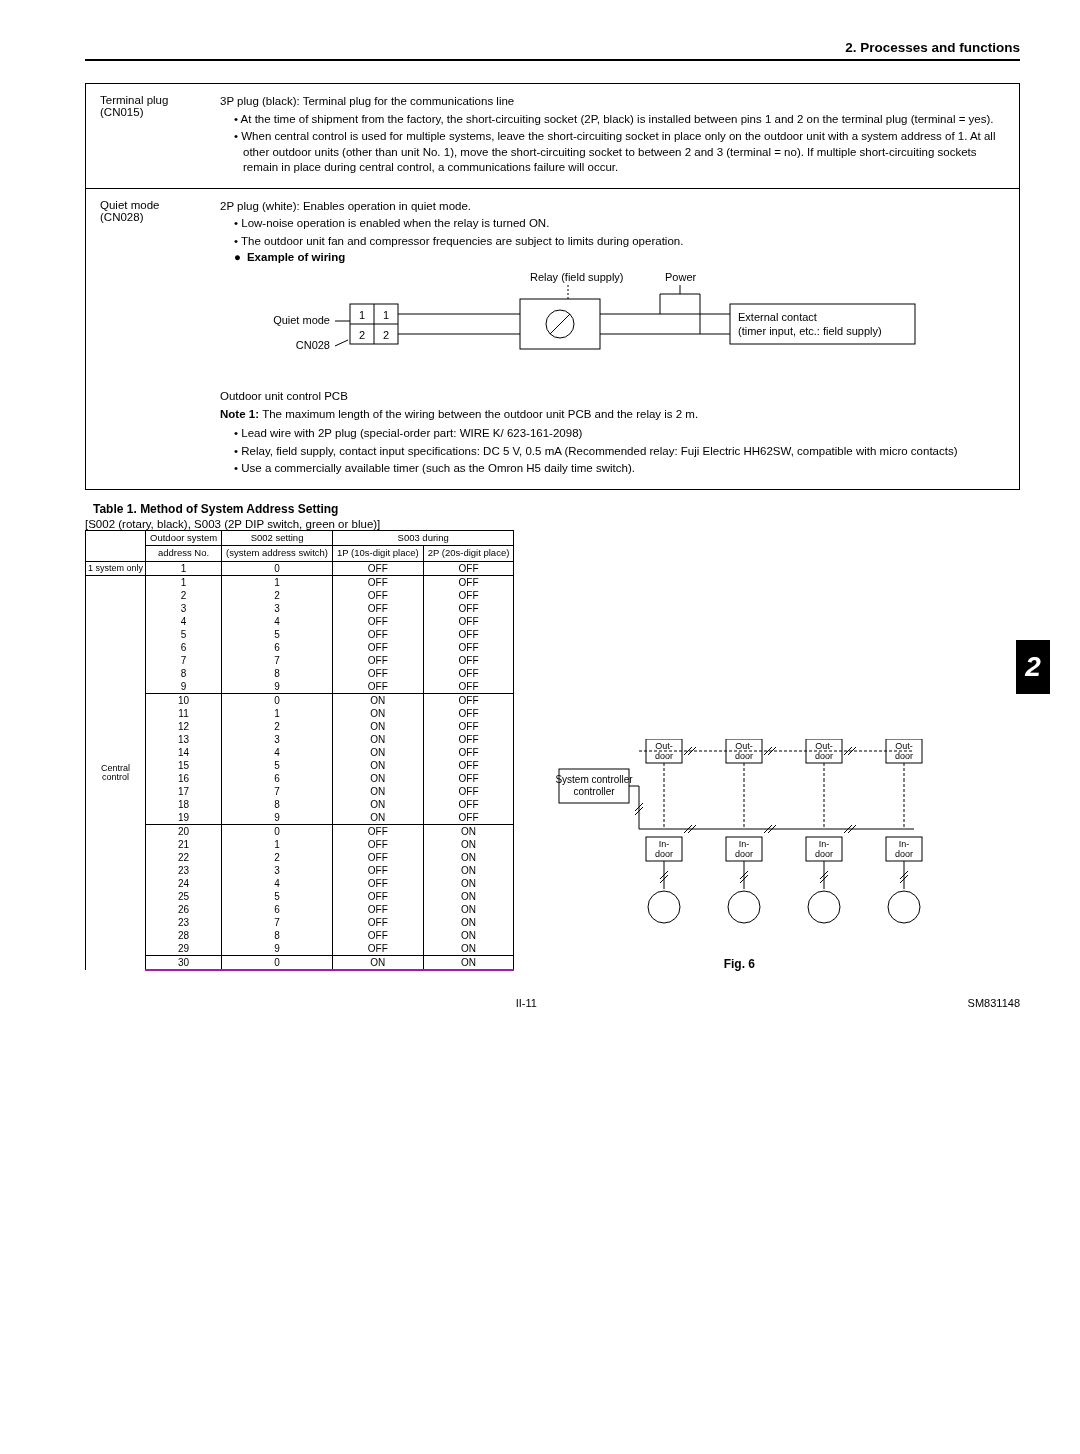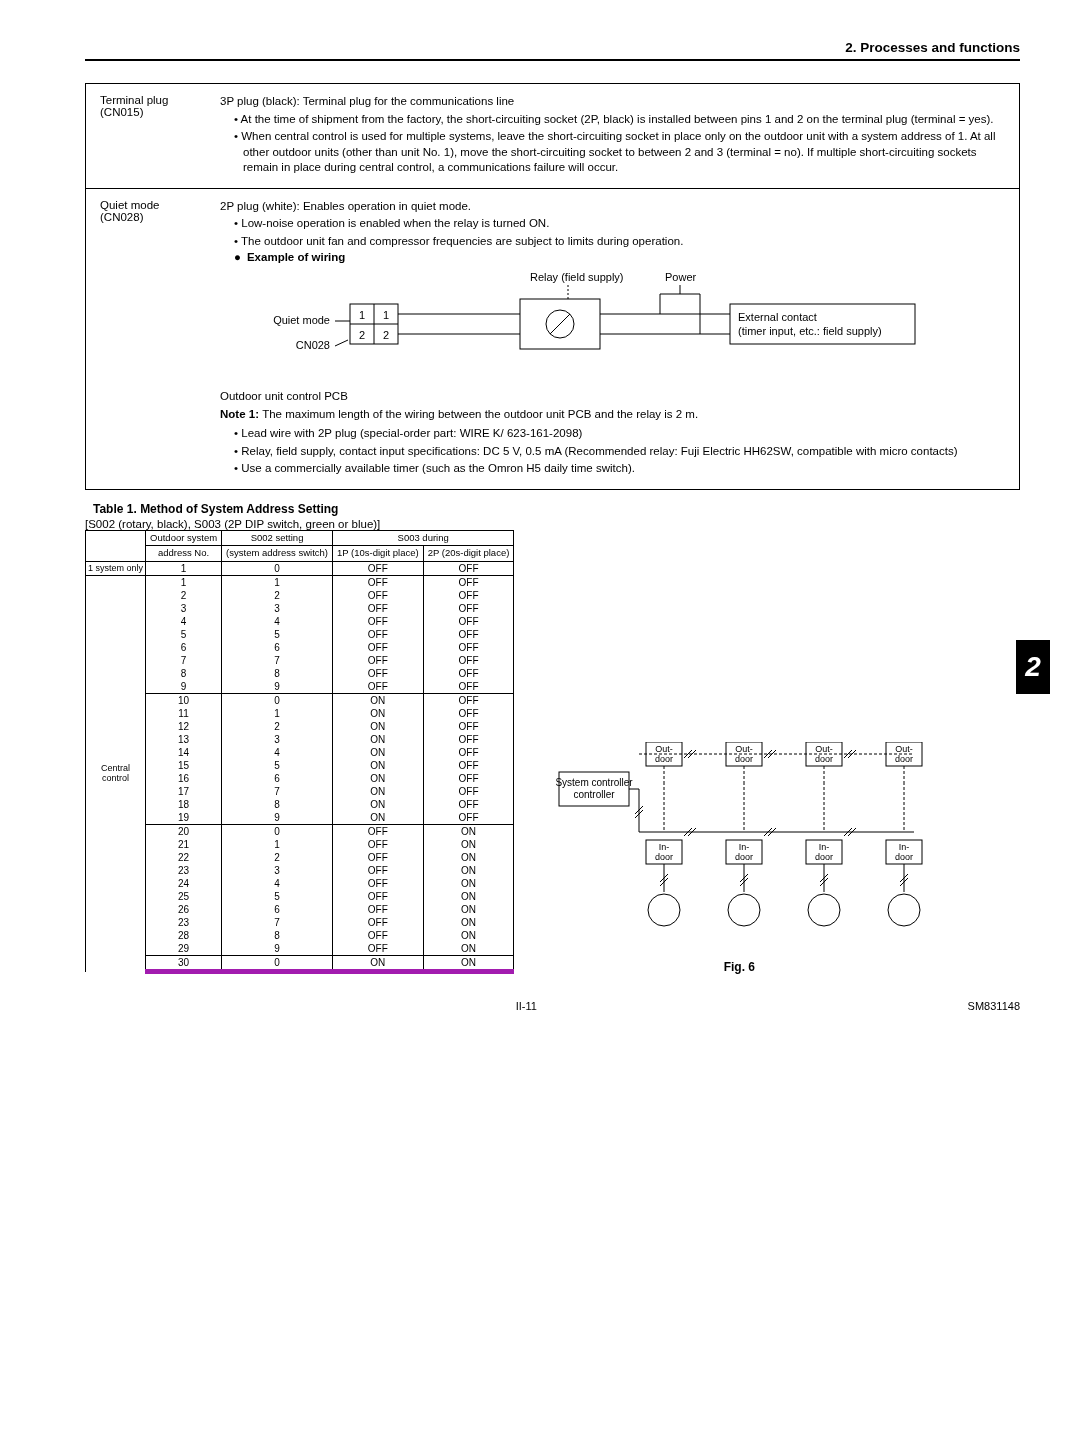--- a/index.html
+++ b/index.html
@@ -68,21 +68,21 @@
   table.addr .hdr-top td { font-size: 9.5px; line-height:1.1; padding:2px 4px;}
   table.addr .tiny { font-size: 8.5px; }
   table.addr td.rot {
     writing-mode: horizontal-tb;
     font-size: 9px;
     line-height: 1.1;
     padding:2px 2px;
   }
   table.addr tbody td { border-top:none; border-bottom:none; }
   table.addr tbody tr.sep td { border-bottom:1px solid #000; }
-  table.addr tbody tr:last-child td { border-bottom:5px solid #a21caf; }
+  table.addr tbody tr:last-child td { border-bottom:2px solid #a21caf; }
 
   .fig6-wrap { margin-top: 60px; }
   .fig-caption { text-align: center; font-weight: bold; margin-top: 8px; font-size:12px;}
 
   .side-chapter {
     position: absolute;
     right: 30px;
     top: 640px;
     width: 34px;
     height: 54px;

